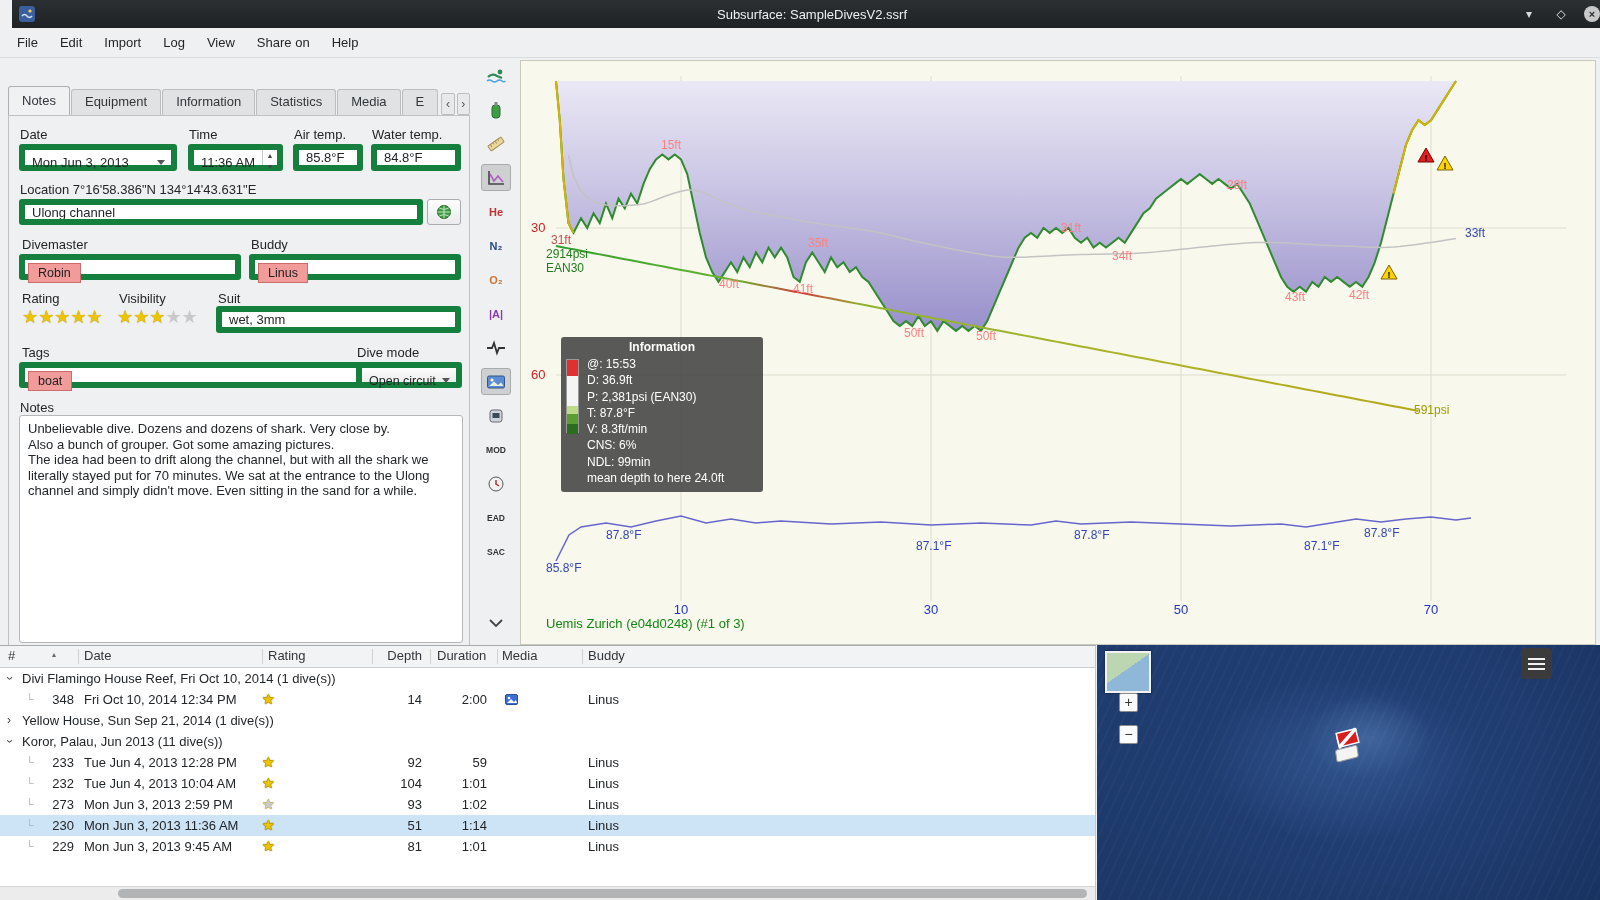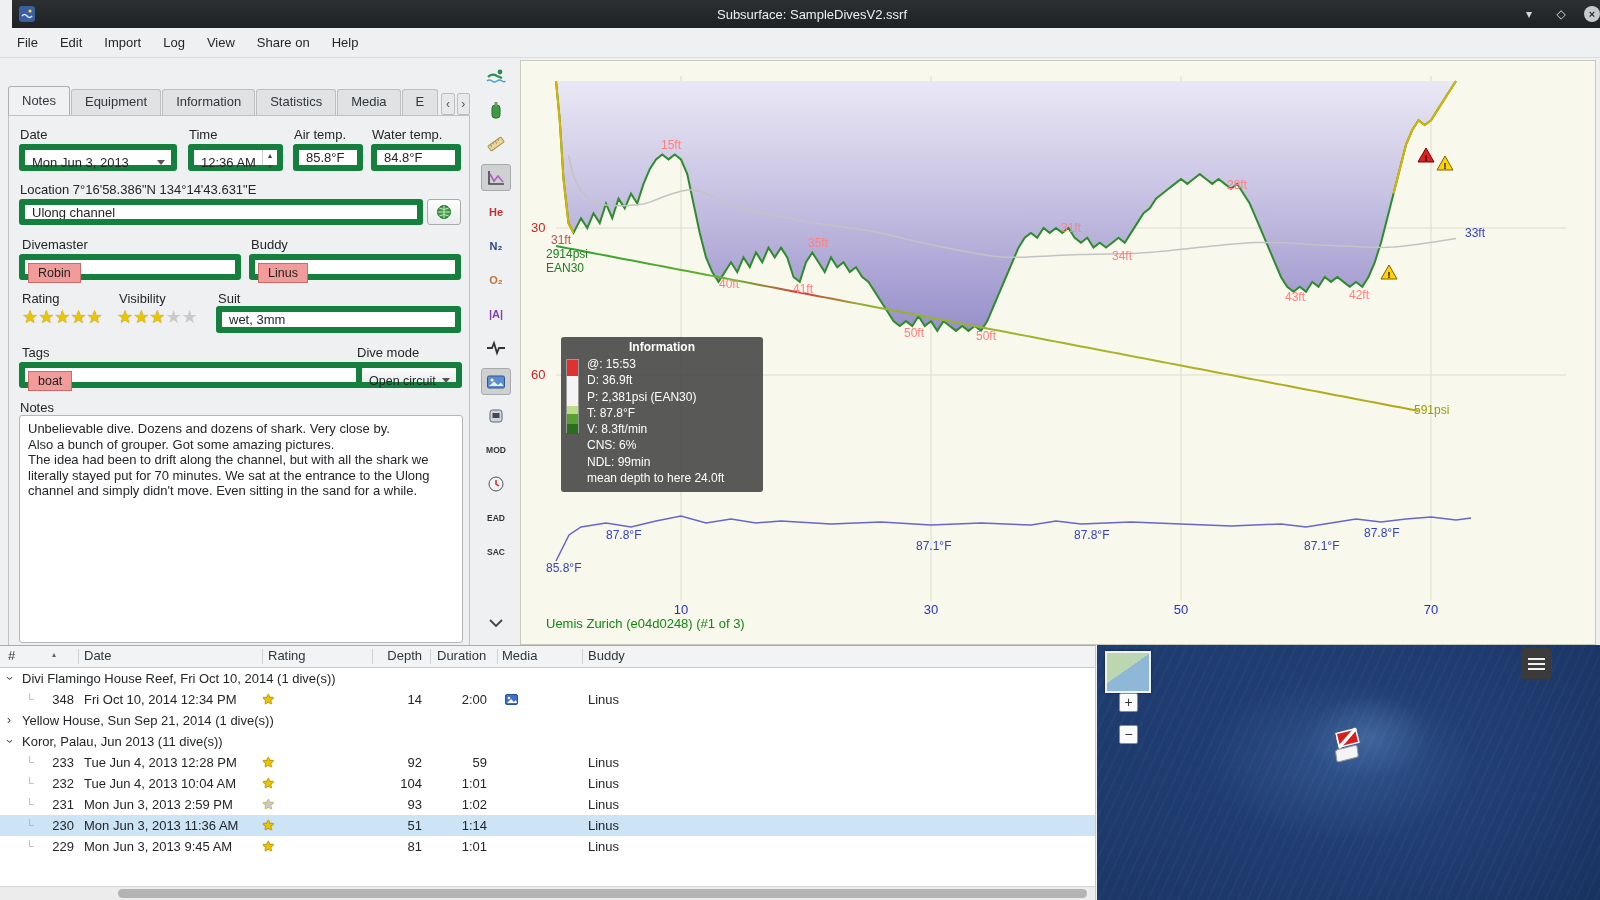--- a/index.html
+++ b/index.html
@@ -137,21 +137,21 @@
       <div class="tab-scroll">‹</div>
       <div class="tab-scroll">›</div>
     </div>
   <div id="formarea">
     <span class="flabel" style="left:11px;top:11px">Date</span>
     <div class="fbox selbox" style="left:10px;top:28px;width:158px">
       <span>Mon Jun 3, 2013</span><span class="arrow"></span>
     </div>
     <span class="flabel" style="left:180px;top:11px">Time</span>
     <div class="fbox" style="left:179px;top:28px;width:95px">
-      <span>12:36 AM</span>
+      <span>11:36 AM</span>
       <span class="spin">
           <span>▲</span>
           <span>▼</span>
         </span>
     </div>
     <span class="flabel" style="left:285px;top:11px">Air temp.</span>
     <input class="fbox" style="left: 284px; top: 28px; width: 70px;" value="85.8°F">
     <span class="flabel" style="left:363px;top:11px">Water temp.</span>
     <input class="fbox" style="left: 362px; top: 28px; width: 90px;" value="84.8°F">
 
@@ -451,21 +451,21 @@
           <span class="star on">★</span>
           <span class="star on">★</span>
           <span class="star on">★</span>
         </span>
         <span class="ddepth">104</span>
         <span class="ddur">1:01</span>
         <span class="dbuddy">Linus</span>
       </div>
       <div class="dlrow">
         <span class="tree">└</span>
-        <span class="dnum">231</span>
+        <span class="dnum">273</span>
         <span class="ddate">Mon Jun 3, 2013 2:59 PM</span>
         <span class="stars list">
           <span class="star on">★</span>
           <span class="star on">★</span>
           <span class="star on">★</span>
           <span class="star">★</span>
           <span class="star">★</span>
         </span>
         <span class="ddepth">93</span>
         <span class="ddur">1:02</span>

